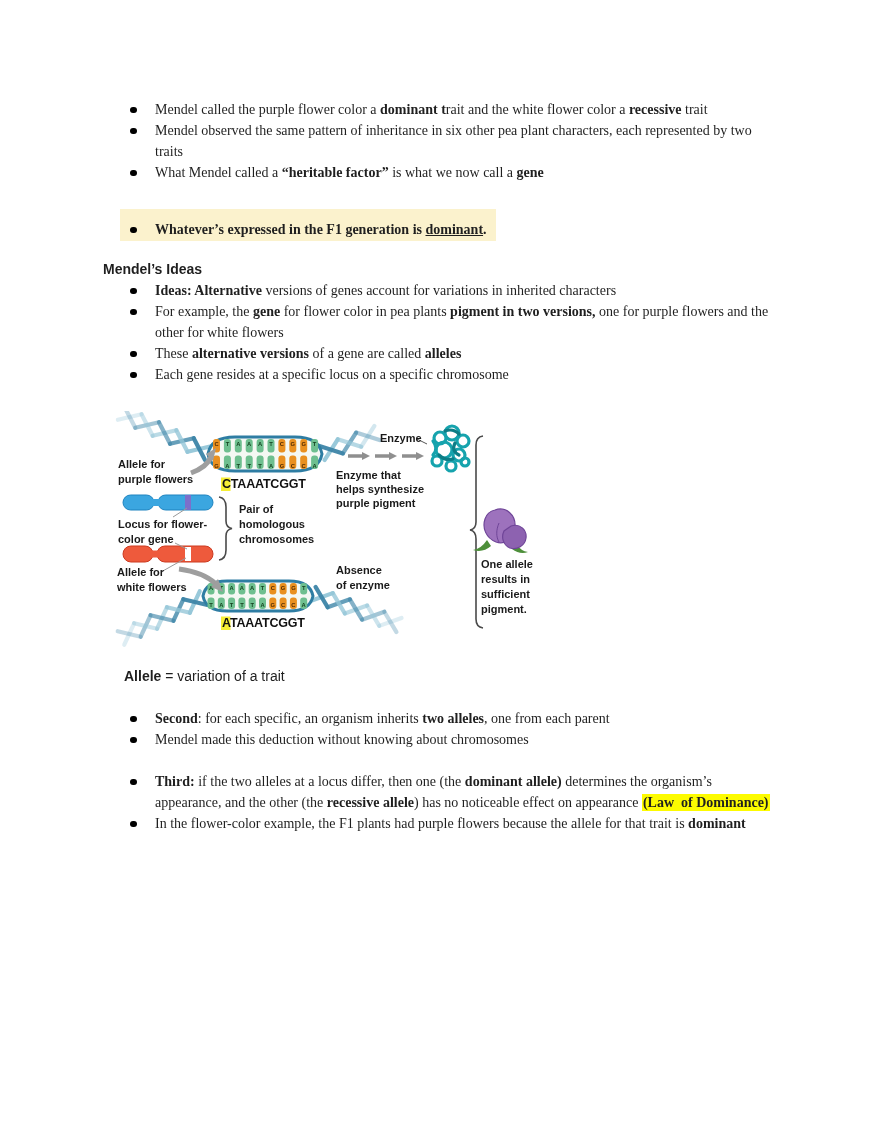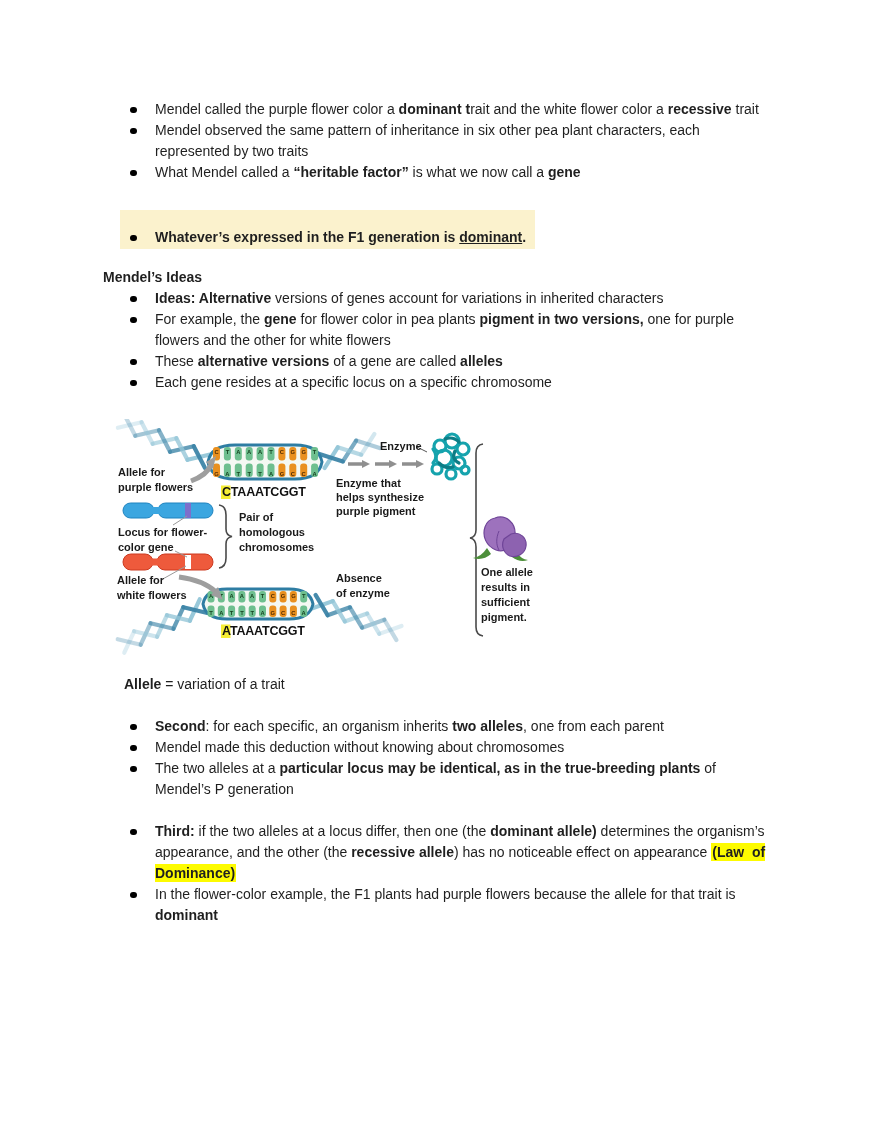--- a/index.html
+++ b/index.html
@@ -9,22 +9,22 @@
     font-size:14px;line-height:21px;color:#1f1f1f;
     overflow:hidden;
   }
   .doc{padding:99px 105px 0 103px;}
   .sp{height:21px;}
   .sp18{height:18px;}
   .h{font-weight:bold;}
   .li{display:flex;align-items:flex-start;}
   .dot{flex:0 0 25px;margin-left:27px;position:relative;}
   .dot::before{content:"";position:absolute;left:0;top:7.5px;width:6.5px;height:6.5px;background:#000;border-radius:50%;}
-  .txt{flex:0 1 620px;max-width:620px;}
-  .li.hl-row{display:inline-flex;margin-left:17px;padding:17px 9px 1px 0;background:#fbf2cd;margin-top:6px;}
+  .txt{flex:0 1 620px;max-width:620px;font-family:Liberation Serif, serif;}
+  .li.hl-row{display:inline-flex;margin-left:17px;padding:10px 9px 1px 0;background:#fbf2cd;}
   .li.hl-row .dot{margin-left:10px;}
   .b{font-weight:bold;}
   .u{text-decoration:underline;}
   .hl-yellow{background:#fdfb00;padding:1px 1px;}
   #diagram{display:block;margin:26px 0 0 12px;}
   #diagram text{font-family:"Liberation Sans",sans-serif;}
   .dlab{font-size:11px;font-weight:bold;fill:#1a1a1a;}
   .seqtext{font-size:12.5px;font-weight:bold;fill:#111;letter-spacing:-0.2px;}
   .bl{font-size:5.8px;font-weight:bold;text-anchor:middle;}
   .allele-def{margin-top:18px;margin-left:21px;}
@@ -301,24 +301,20 @@
 
   <div>
       <div class="li">
         <span class="dot"></span>
         <div class="txt"><span class="b">Second</span><span>: for each specific, an organism inherits </span><span class="b">two alleles</span><span>, one from each parent</span></div>
       </div>
       <div class="li">
         <span class="dot"></span>
         <div class="txt"><span>Mendel made this deduction without knowing about chromosomes</span></div>
       </div>
-      <div class="li">
-        <span class="dot"></span>
-        <div class="txt"><span>The two alleles at a </span><span class="b">particular locus may be identical, as in the true-breeding plants</span><span> of Mendel’s P generation</span></div>
-      </div>
     </div>
 
   <div class="sp"></div>
 
   <div>
       <div class="li">
         <span class="dot"></span>
         <div class="txt"><span class="b">Third:</span><span> if the two alleles at a locus differ, then one (the </span><span class="b">dominant allele)</span><span> determines the organism’s appearance, and the other (the </span><span class="b">recessive allele</span><span>) has no noticeable effect on appearance </span><span class="b hl-yellow">(Law&nbsp; of Dominance)</span></div>
       </div>
       <div class="li">

